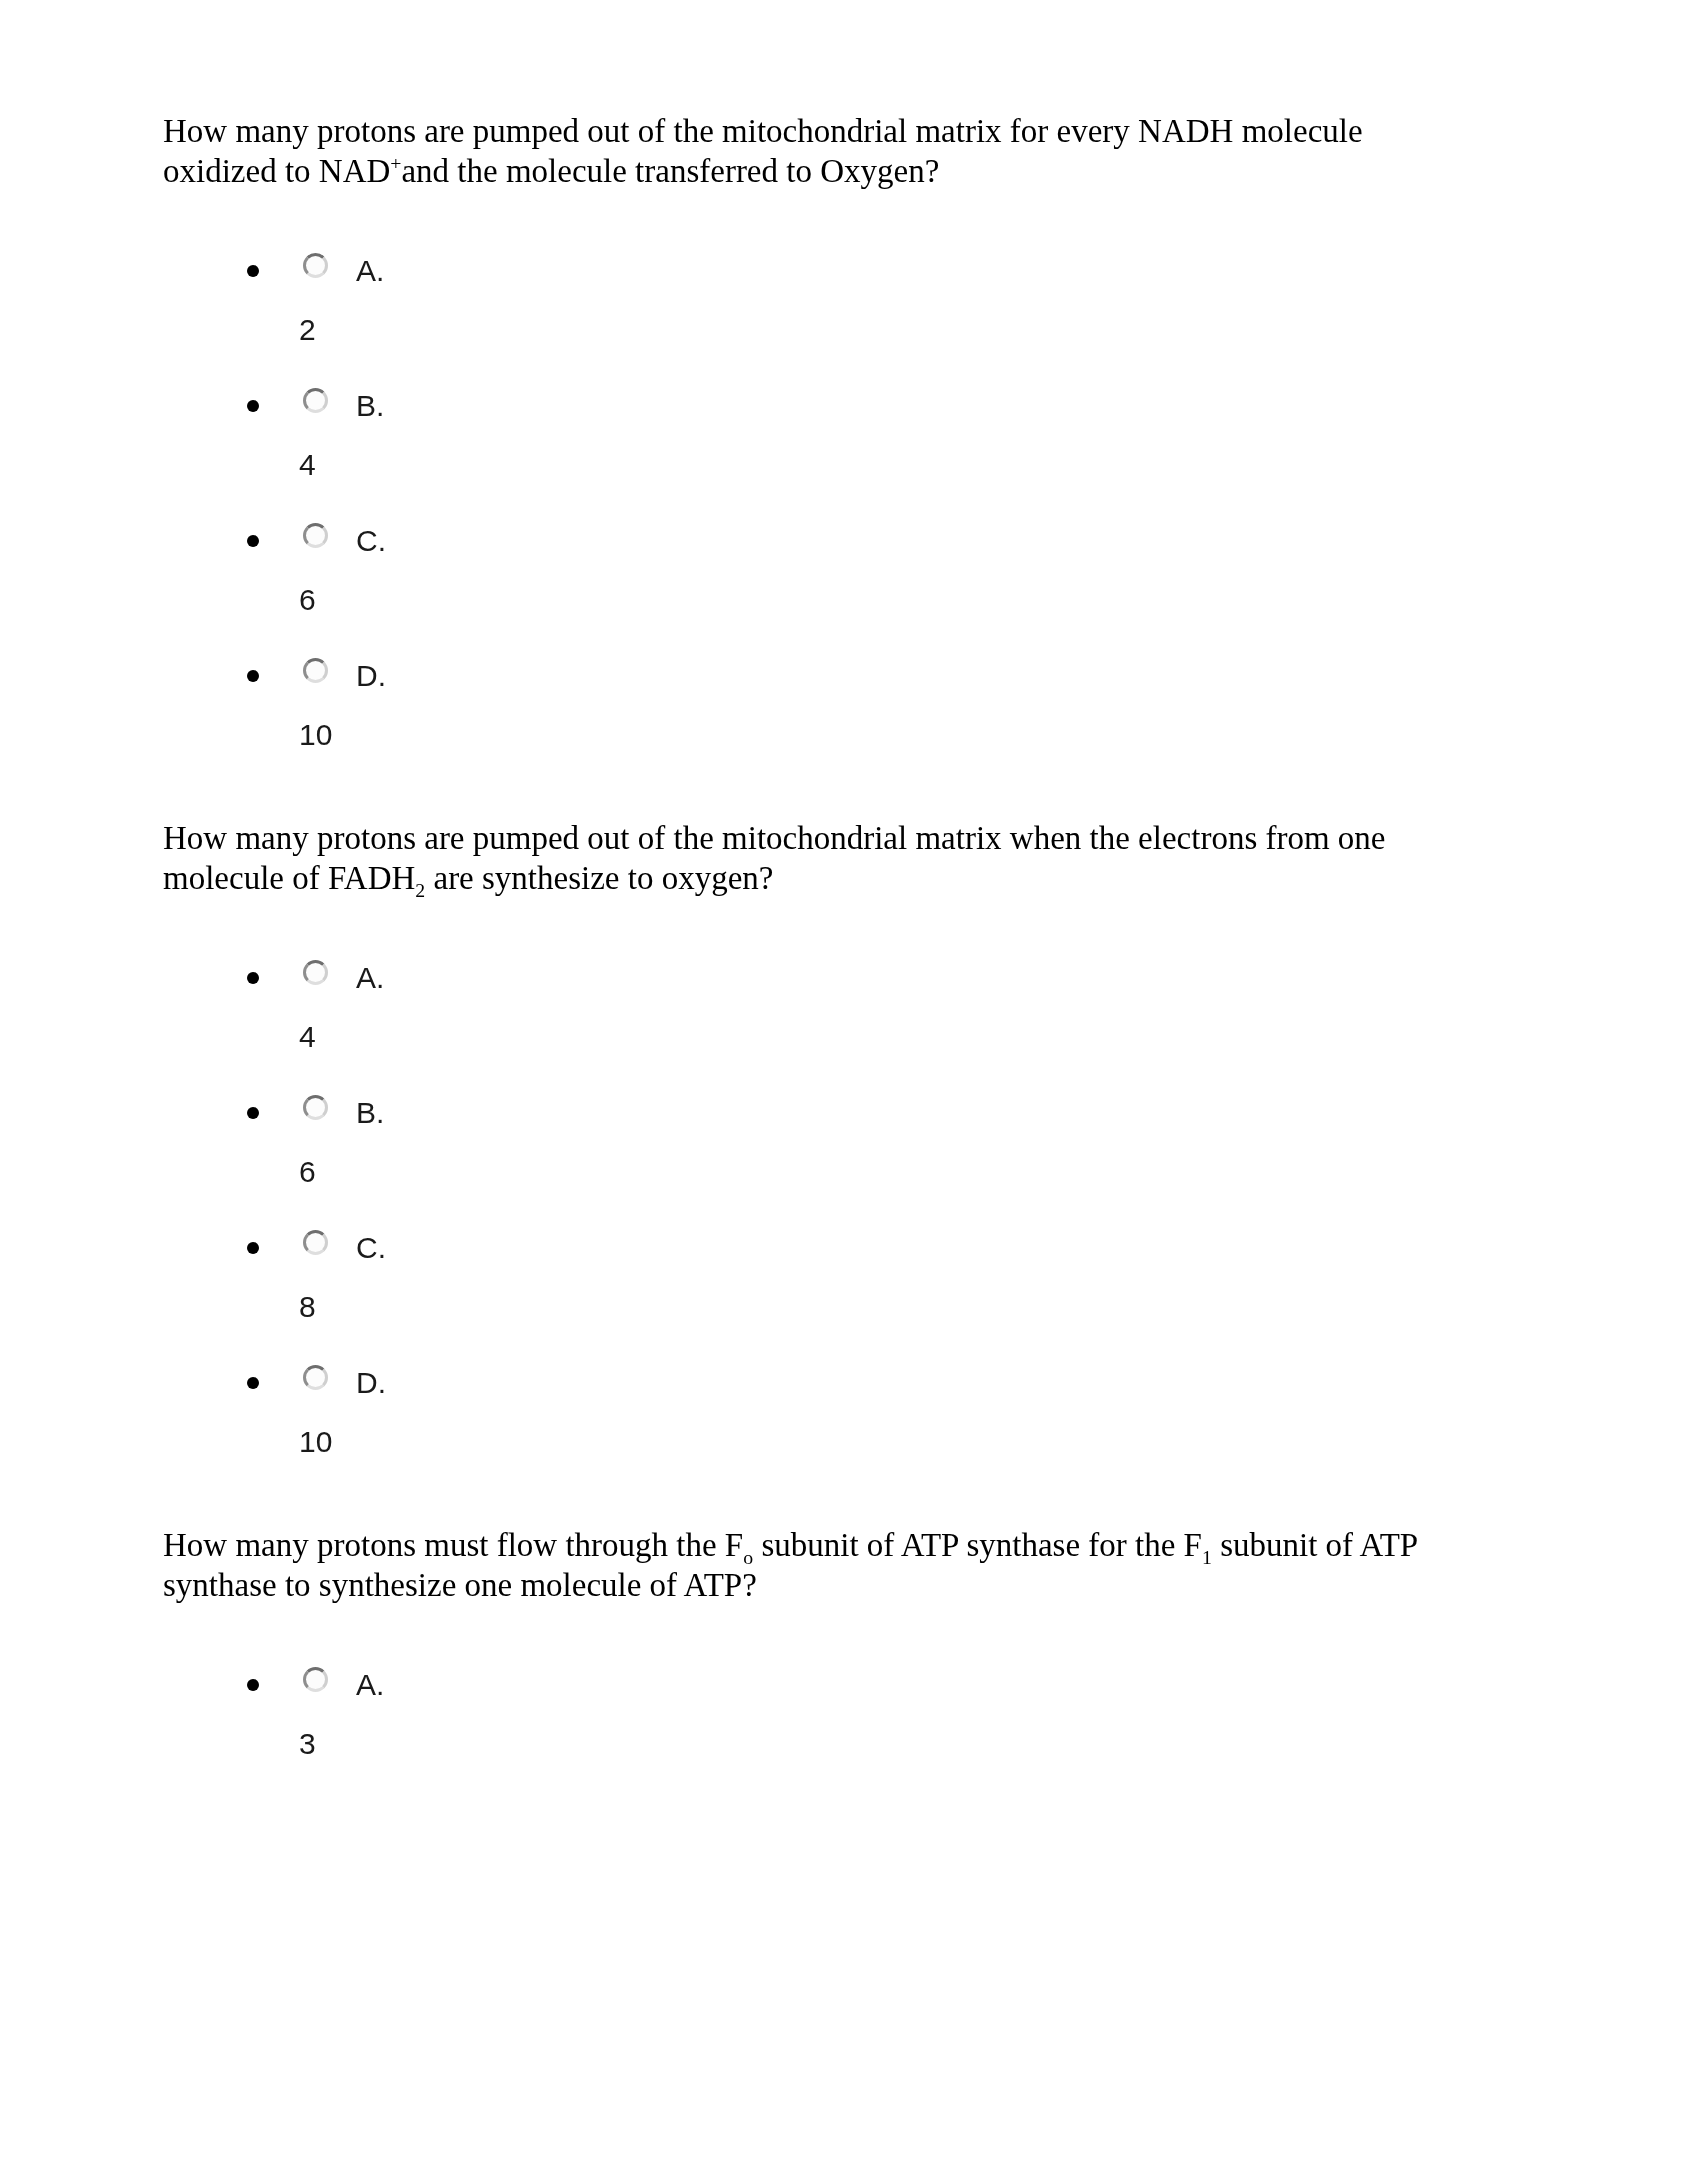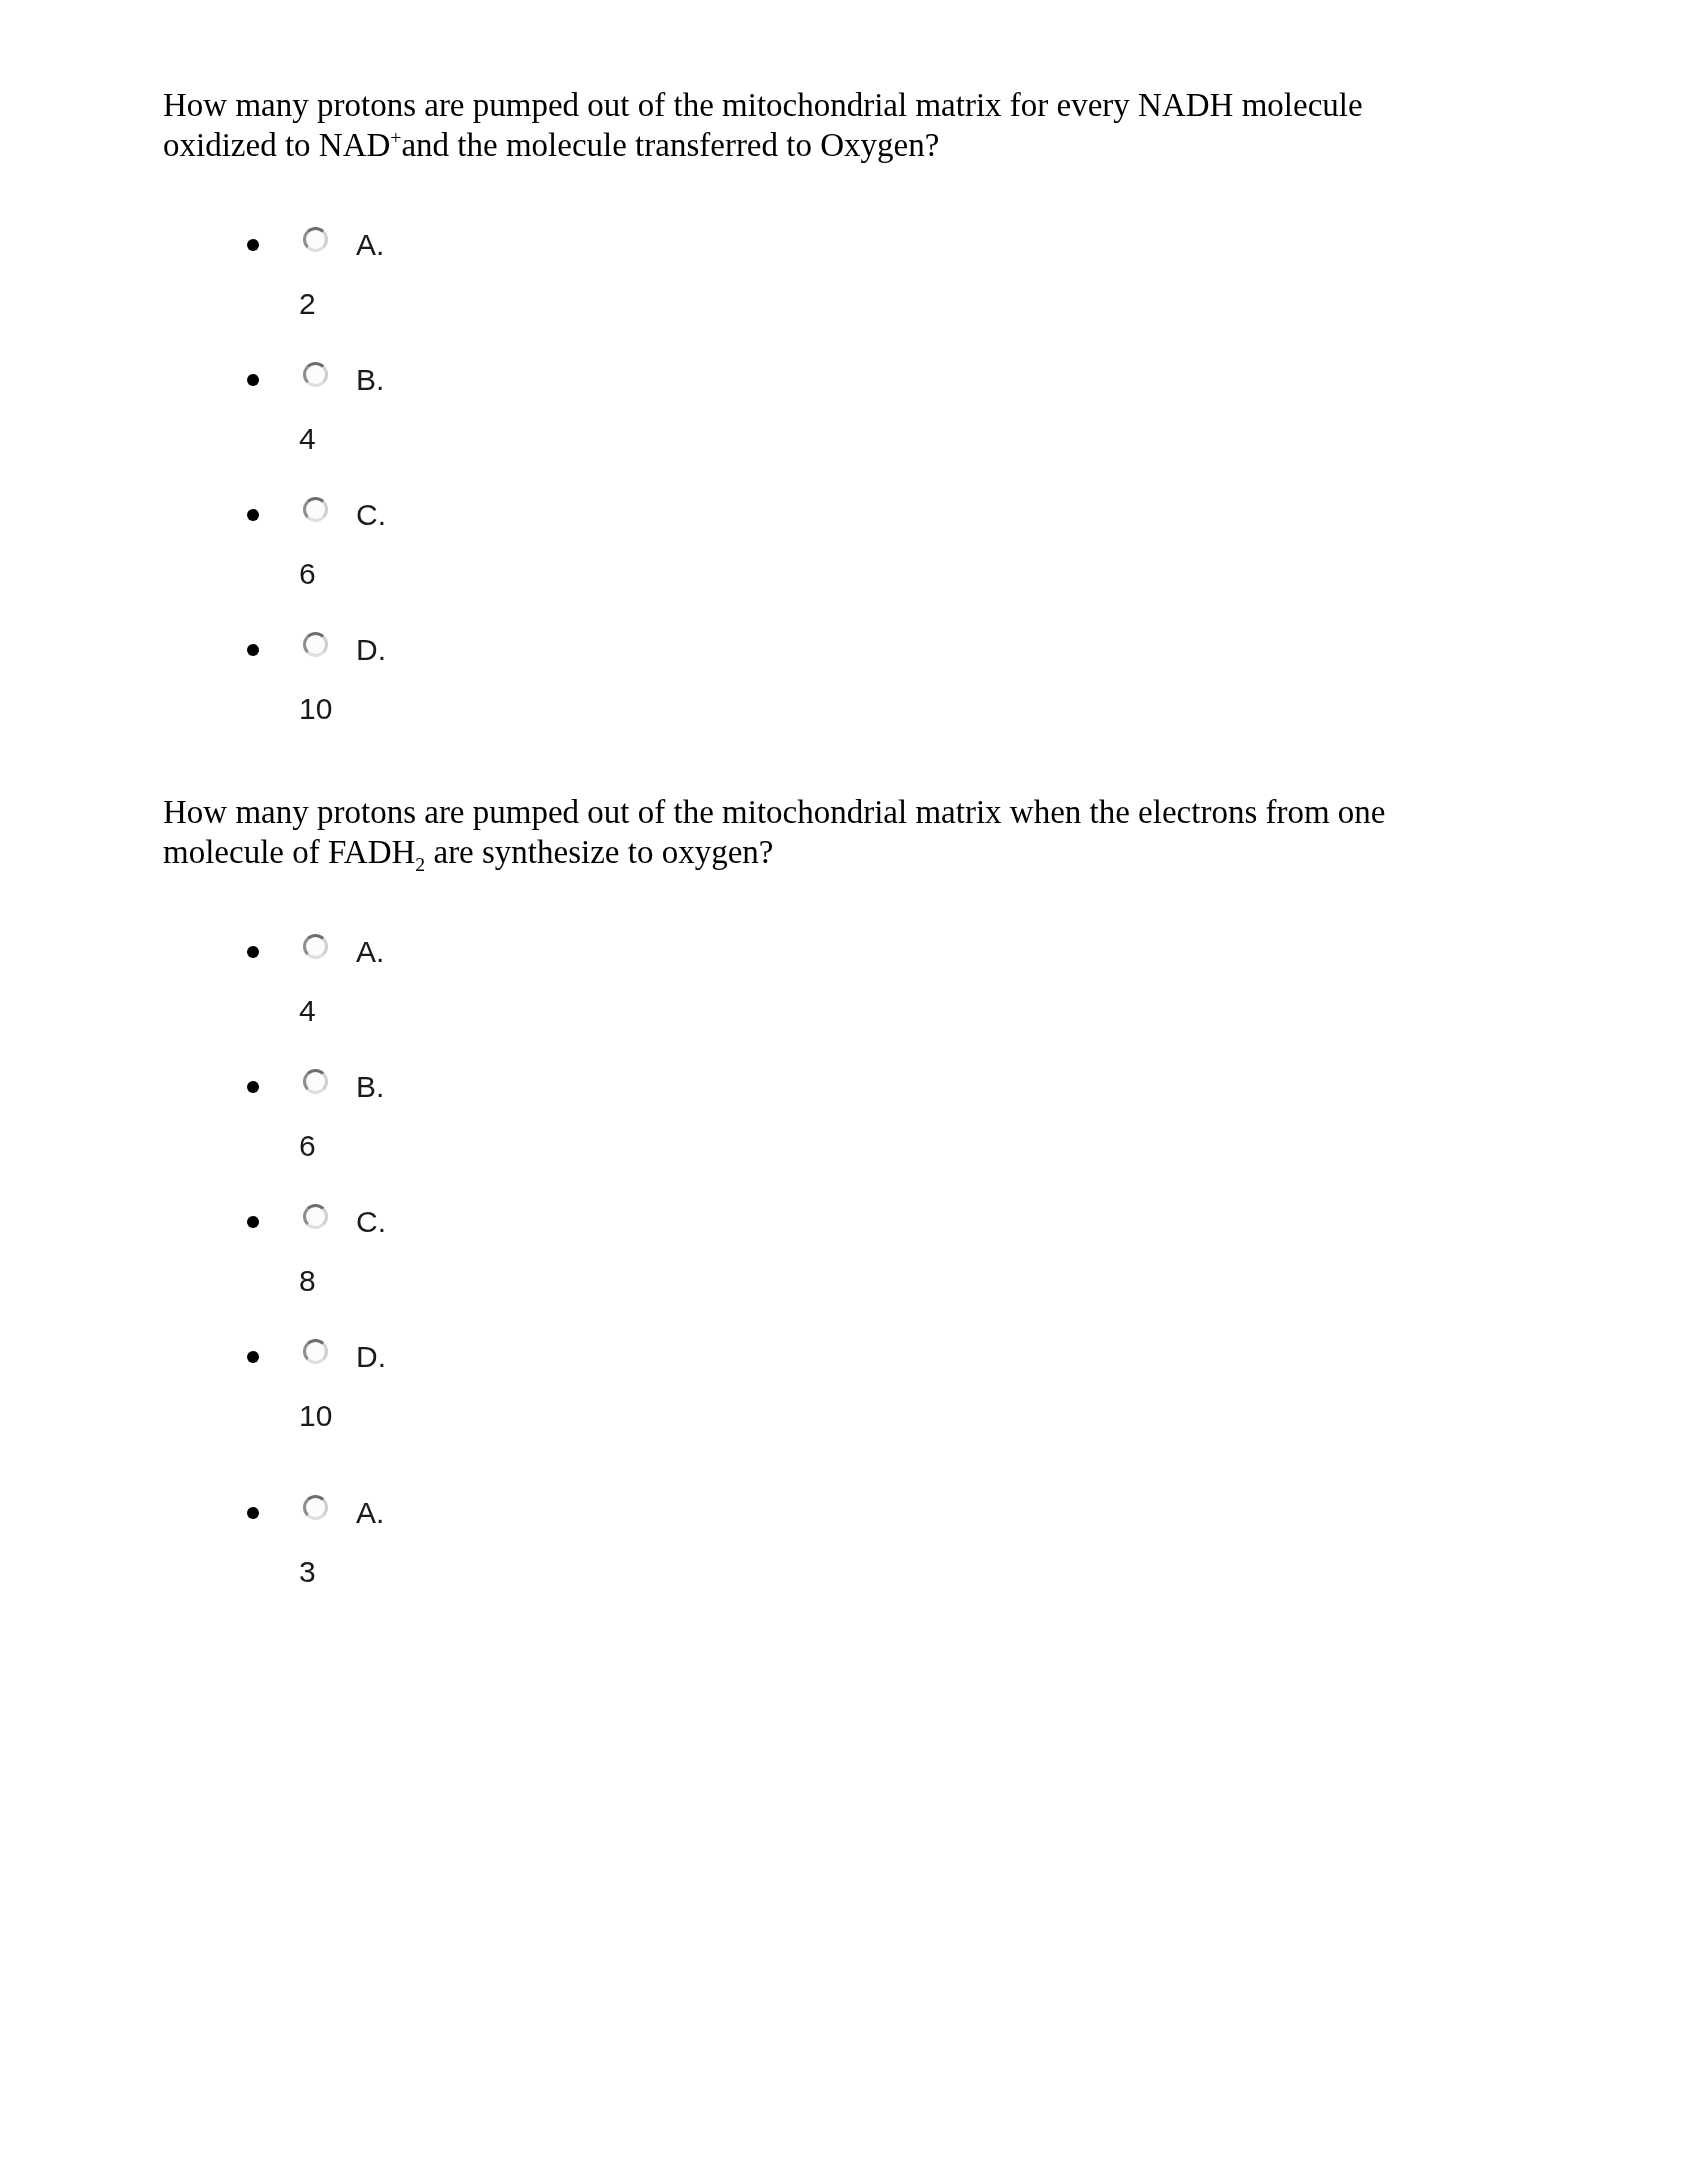--- a/index.html
+++ b/index.html
@@ -1,18 +1,18 @@
 <!DOCTYPE html>
 <html><head>
 <meta charset="utf-8">
 <style>
   html, body { margin:0; padding:0; background:#ffffff; }
   body { width:1683px; height:2178px; overflow:hidden; }
   .page { box-sizing:border-box; width:1683px; min-height:2178px;
-          background:#ffffff; padding:85px 161px 0 163px; color:#000; }
+          background:#ffffff; padding:111px 161px 0 163px; color:#000; }
   .qtext { font-family:"Liberation Serif", serif; font-size:33px; line-height:40px;
            color:#000000; white-space:pre-line; margin:0; }
   .question ~ .question .qtext { margin-top:66px; }
   .sup { font-size:0.6em; vertical-align:super; line-height:0; }
   .sub { font-size:0.6em; vertical-align:sub; line-height:0; }
   .options { list-style:none; margin:62px 0 0 0; padding:0; }
   .option { margin:0 0 41px 0; }
   .opt-row { display:flex; align-items:center; height:36px; }
   .bullet { width:12px; height:12px; border-radius:50%; background:#000;
             margin-left:84px; flex:none; }
@@ -102,20 +102,22 @@
           <span class="bullet"></span>
           <span class="radio" role="radio" aria-checked="false"></span>
           <span class="letter">D.</span>
         </div>
         <div class="value">10</div>
       </li>
     </ul>
   </section>
 
   <section class="question">
+    <p class="qtext"><span>How many protons must flow through the F</span><span class="sub">o</span><span> subunit of ATP synthase for the F</span><span class="sub">1</span><span> subunit of ATP
+synthase to synthesize one molecule of ATP?</span></p>
     <ul class="options">
       <li class="option">
         <div class="opt-row">
           <span class="bullet"></span>
           <span class="radio" role="radio" aria-checked="false"></span>
           <span class="letter">A.</span>
         </div>
         <div class="value">3</div>
       </li>
     </ul>

